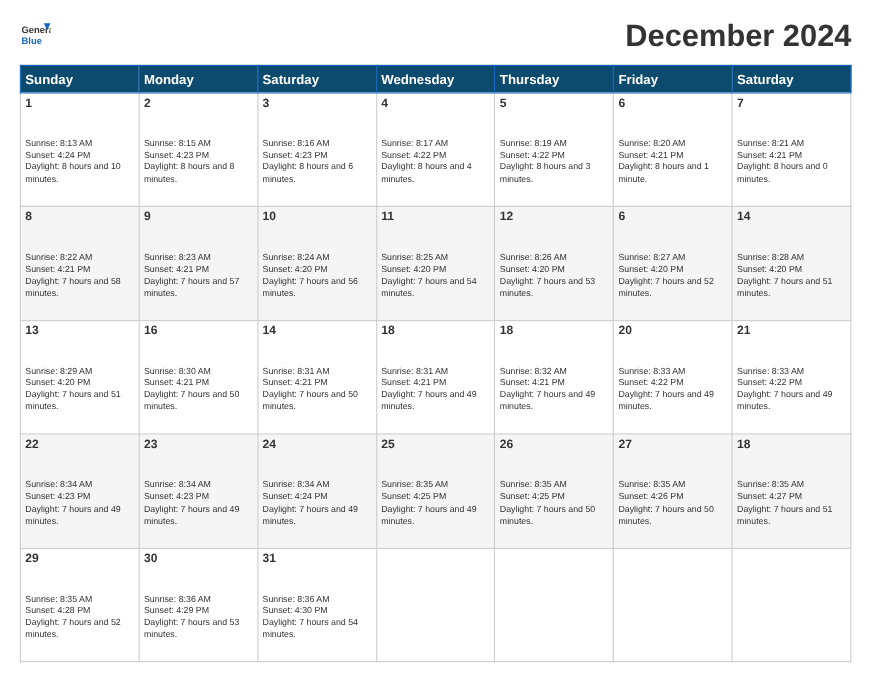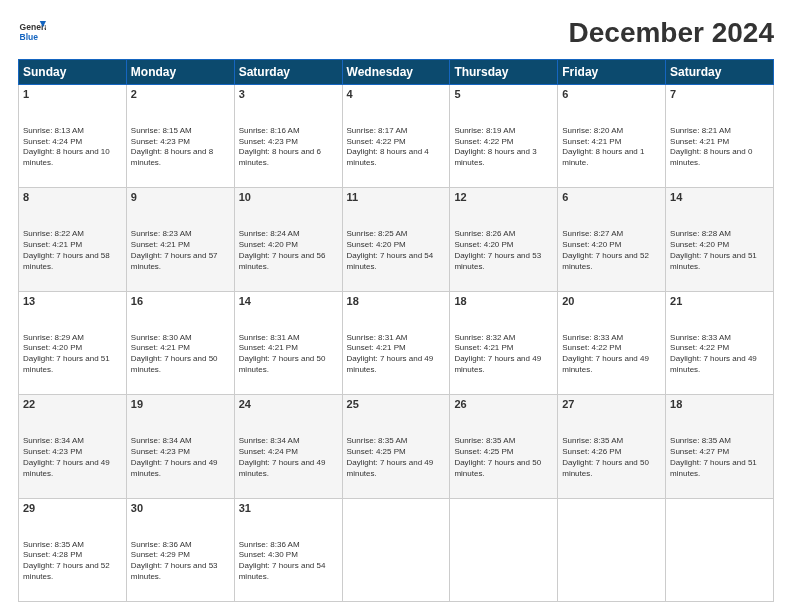--- a/index.html
+++ b/index.html
@@ -206,21 +206,21 @@
             <span class="day-number">21</span>
 <div class="day-info">Sunrise: 8:33 AM<br>Sunset: 4:22 PM<br>Daylight: 7 hours and 49 minutes.</div>
           </td>
         </tr>
         <tr>
           <td>
             <span class="day-number">22</span>
 <div class="day-info">Sunrise: 8:34 AM<br>Sunset: 4:23 PM<br>Daylight: 7 hours and 49 minutes.</div>
           </td>
           <td>
-            <span class="day-number">19</span>
+            <span class="day-number">23</span>
 <div class="day-info">Sunrise: 8:34 AM<br>Sunset: 4:23 PM<br>Daylight: 7 hours and 49 minutes.</div>
           </td>
           <td>
             <span class="day-number">24</span>
 <div class="day-info">Sunrise: 8:34 AM<br>Sunset: 4:24 PM<br>Daylight: 7 hours and 49 minutes.</div>
           </td>
           <td>
             <span class="day-number">25</span>
 <div class="day-info">Sunrise: 8:35 AM<br>Sunset: 4:25 PM<br>Daylight: 7 hours and 49 minutes.</div>
           </td>

